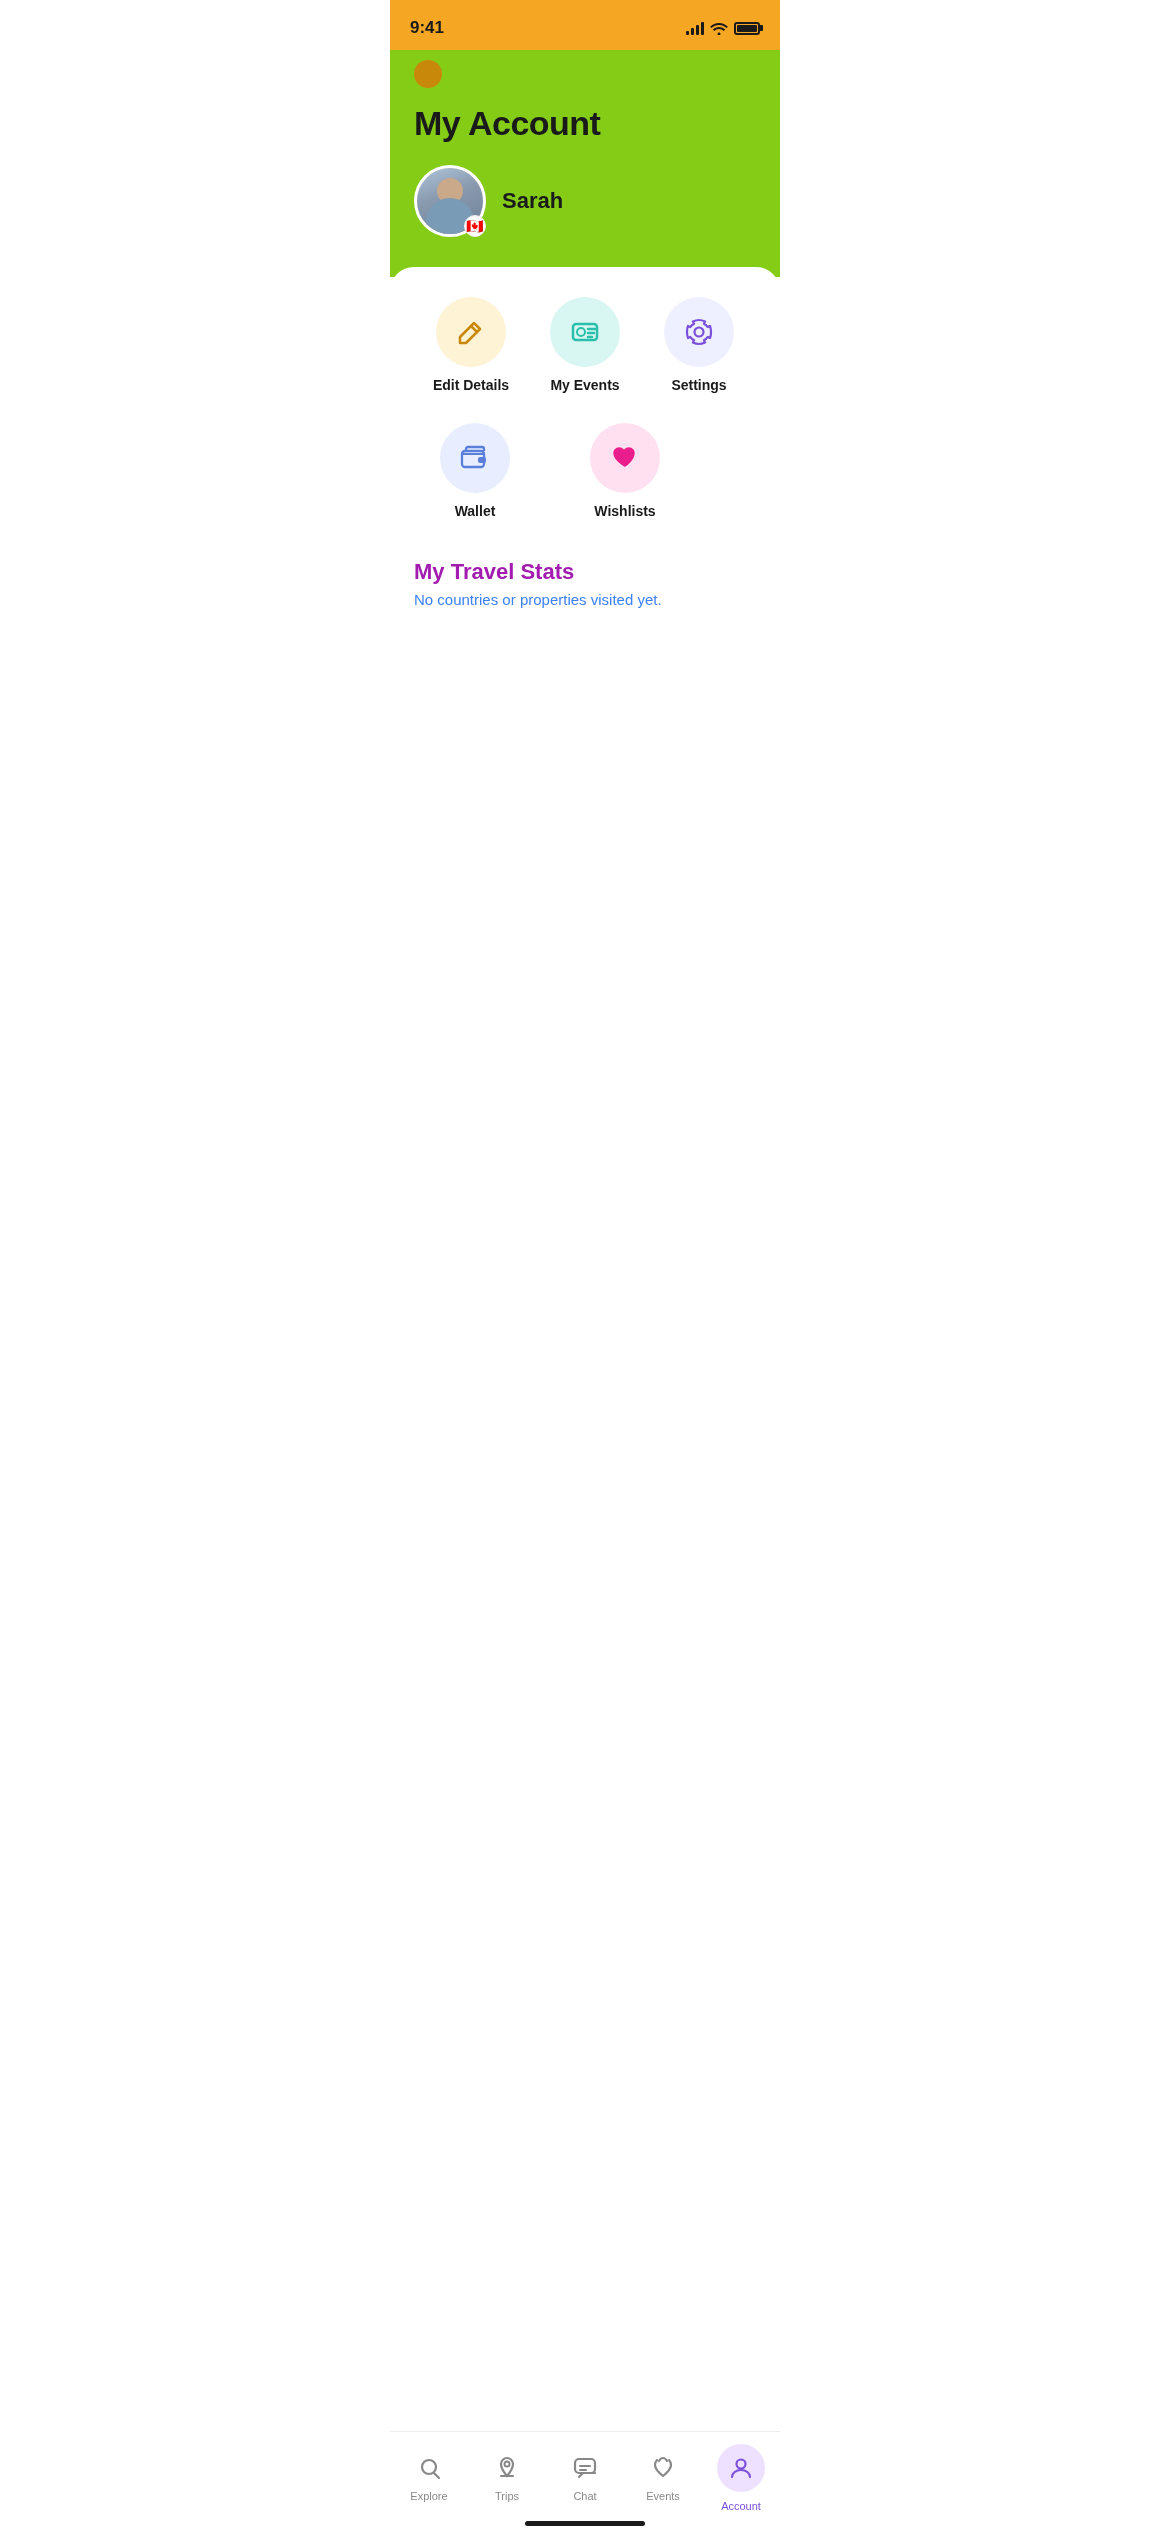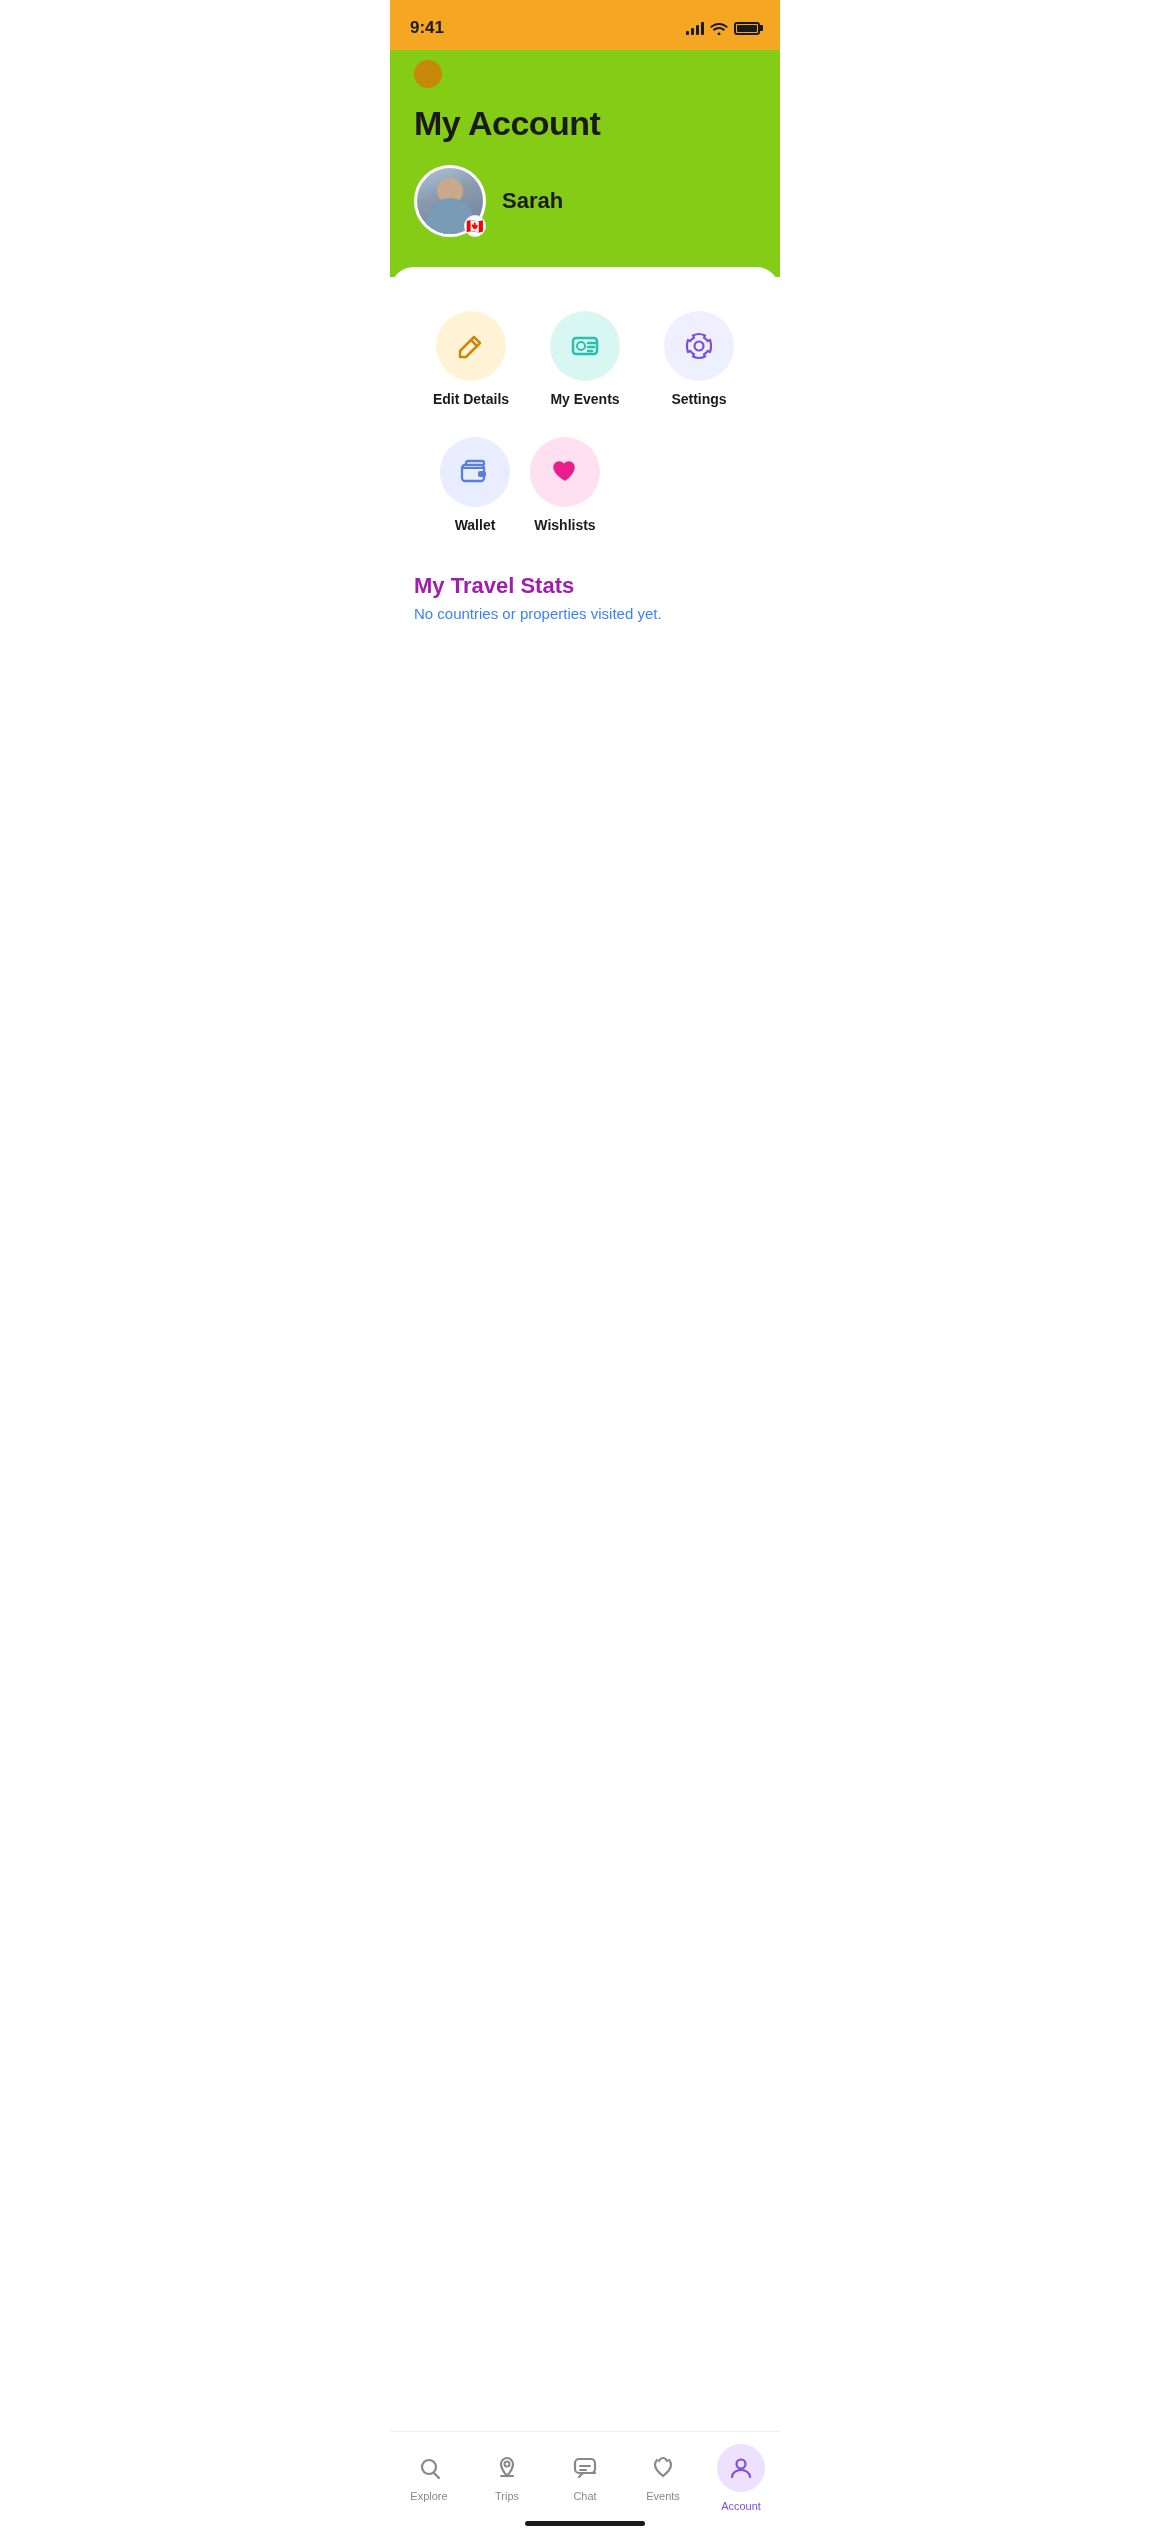--- a/index.html
+++ b/index.html
@@ -185,21 +185,21 @@
       font-size: 22px;
       font-weight: 600;
       color: #1a1a1a;
     }
 
     
     .content {
       background: #fff;
       border-radius: 24px 24px 0 0;
       margin-top: -10px;
-      padding: 44px 24px;
+      padding: 30px 24px;
       min-height: 600px;
     }
 
     
     .menu-grid {
       display: flex;
       justify-content: space-around;
       align-items: flex-start;
       margin-bottom: 30px;
     }
@@ -247,20 +247,21 @@
       font-weight: 600;
       color: #1a1a1a;
       text-align: center;
     }
 
     
     .menu-grid-2 {
       display: flex;
       justify-content: flex-start;
       align-items: flex-start;
+      gap: 60px;
       margin-bottom: 40px;
       padding-left: 16px;
     }
 
     
     .travel-stats {
       margin-bottom: 32px;
     }
 
     .section-title {

